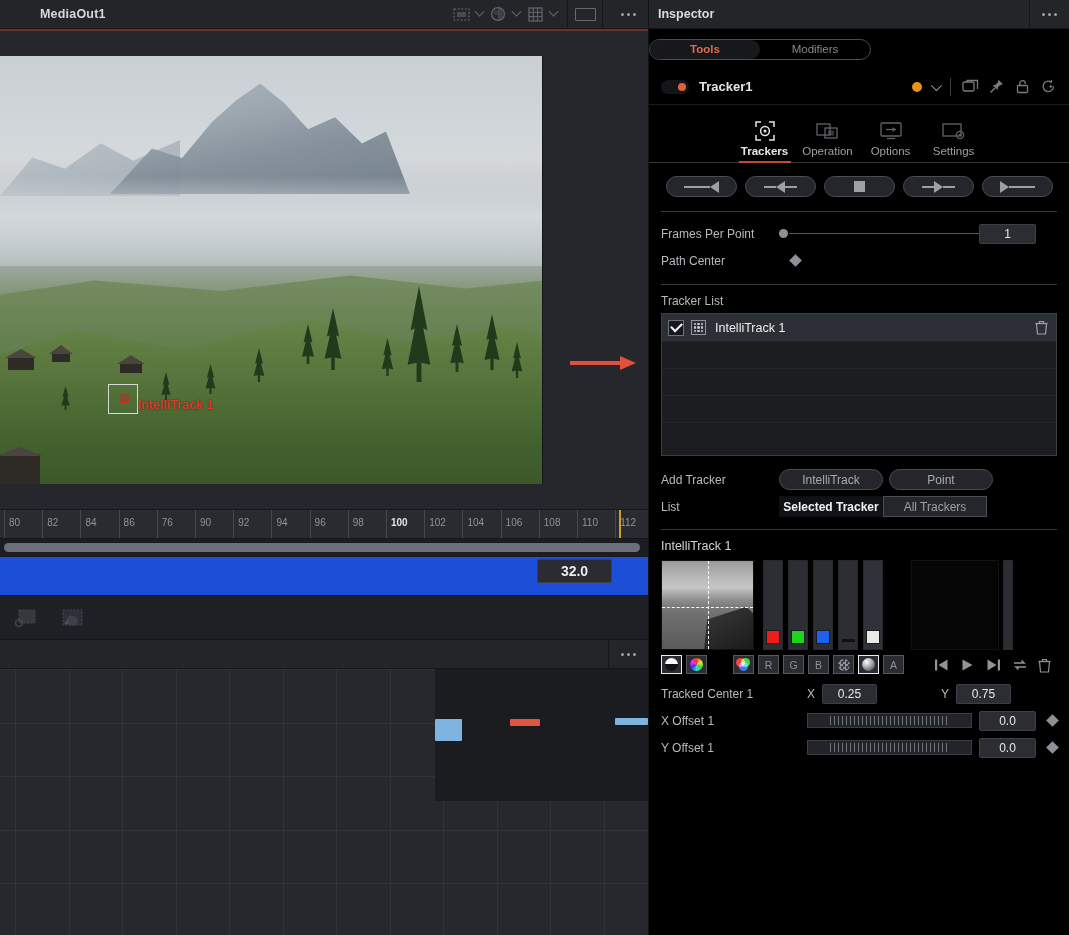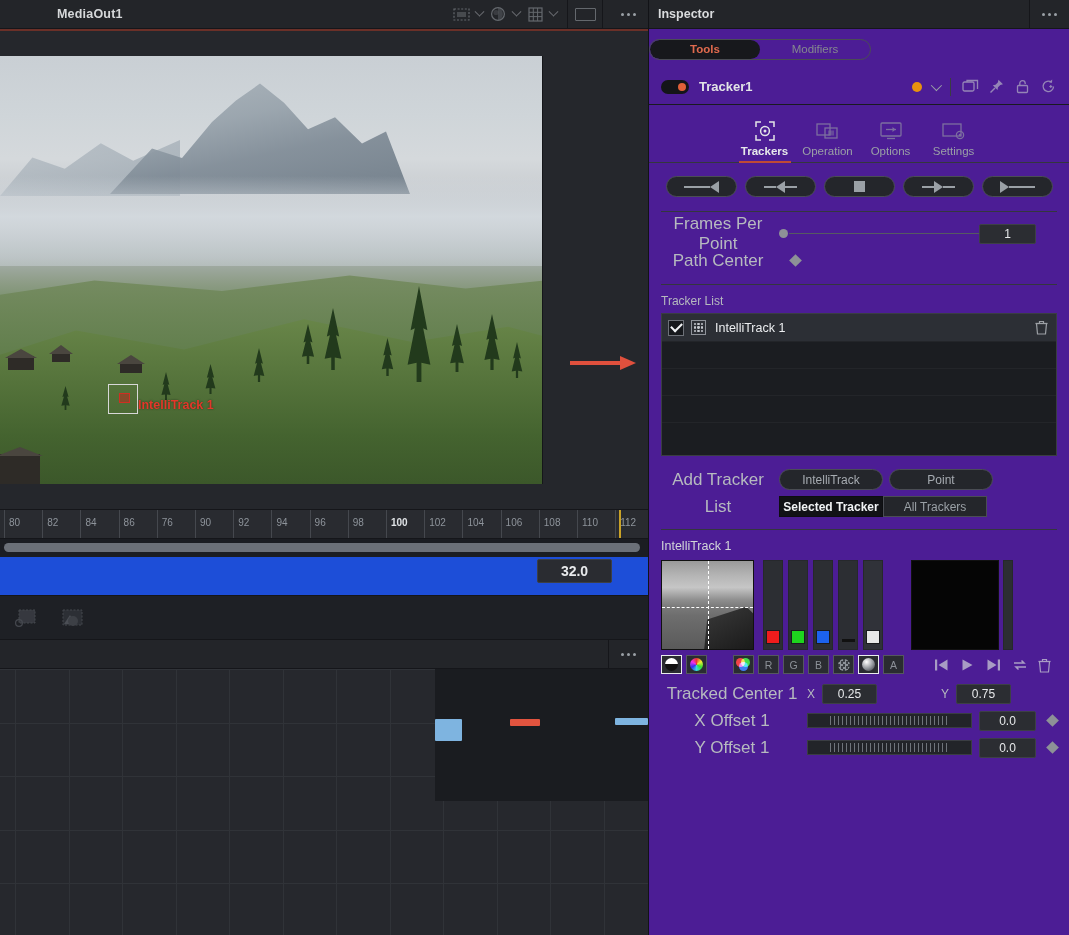--- a/index.html
+++ b/index.html
@@ -13,21 +13,21 @@
 
   
   #left { width: 648px; height: 935px; position: relative; background: #1b1d22; display: flex; flex-direction: column; }
 
   .viewer-header {
     height: 29px; background: #232529; display: flex; align-items: center;
     border-bottom: 1px solid #15161a; position: relative; flex: none;
   }
   .viewer-title {
     font-size: 12.5px; font-weight: bold; color: #d6d8da;
-    margin-left: 57px; letter-spacing: .2px;
+    margin-left: 40px; letter-spacing: .2px;
   }
   .vh-tools { margin-left: auto; display: flex; align-items: center; height: 100%; }
   .vh-ico {
     width: 22px; height: 22px; display: flex; align-items: center; justify-content: center;
     opacity: .55;
   }
   .vh-chev { width: 15px; height: 22px; display:flex; align-items:center; justify-content:center; opacity:.5; }
   .vh-chev:after {
     content: ""; width: 6px; height: 6px; border-right: 1.4px solid #aeb2b8;
     border-bottom: 1.4px solid #aeb2b8; transform: rotate(45deg) translate(-2px,-2px);
@@ -159,21 +159,21 @@
   .spline {
     flex: 1; position: relative; background: #26282d; overflow: hidden;
   }
   .grid-v { position: absolute; top: 0; bottom: 0; width: 1px; background: #303338; }
   .grid-h { position: absolute; left: 0; right: 0; height: 1px; background: #303338; }
   .region { position: absolute; background: #1a1c20; }
   .kf { position: absolute; border-radius: 1px; }
 
   
   #insp {
-    width: 421px; height: 935px; background: #4c1d95;
+    width: 421px; height: 935px; background: #000000;
     border-left: 1px solid #121317; display: flex; flex-direction: column;
   }
   .insp-head {
     height: 29px; display: flex; align-items: center; background: #232529;
     border-bottom: 1px solid #15161a; flex: none;
   }
   .insp-title { font-size: 12.5px; font-weight: bold; color: #d9dbdd; margin-left: 9px; }
   .insp-head .sepv { width:1px; height:29px; background:#15161a; margin-left:auto; }
 
   .tools-row { height: 40px; display: flex; align-items: center; justify-content: flex-start; flex: none; }
@@ -223,21 +223,21 @@
     background: #24262b;
   }
   .tbtn .bar { height: 2px; background: #9aa0a6; }
   .tbtn .tri-l { width:0;height:0;border-top:6px solid transparent;border-bottom:6px solid transparent;border-right:9px solid #9aa0a6; }
   .tbtn .tri-r { width:0;height:0;border-top:6px solid transparent;border-bottom:6px solid transparent;border-left:9px solid #9aa0a6; }
   .tbtn .stopsq { width: 11px; height: 11px; background: #9aa0a6; }
 
   .divider { height: 1px; background: #34373d; }
 
   .prow { display: flex; align-items: center; height: 25px; margin-bottom: 2px; }
-  .plabel { font-size: 17px; color: #b6babf; text-align: center; width: 118px; padding-right: 4px; flex: none; }
+  .plabel { font-size: 12px; color: #b6babf; text-align: left; width: 118px; padding-right: 4px; flex: none; }
   .slider-track { flex: 1; height: 17px; position: relative; display: flex; align-items: center; }
   .slider-track .ln { position: absolute; left: 10px; right: 0; height: 1px; background: #565a61; }
   .slider-track .knob { width: 9px; height: 9px; border-radius: 50%; background: #8d9197; position: relative; z-index: 2; }
   .numbox {
     width: 57px; height: 20px; background: #2b2d32; border: 1px solid #3d4046; border-radius: 2px;
     color: #e6e8ea; font-size: 12px; display: flex; align-items: center; justify-content: center; flex: none;
   }
   .combo {
     flex: 1; height: 21px; background: #2a2c31; border: 1px solid #3d4046; border-radius: 2px;
     display: flex; align-items: center; padding: 0 8px; color: #dfe1e4; font-size: 12.5px; position: relative;

